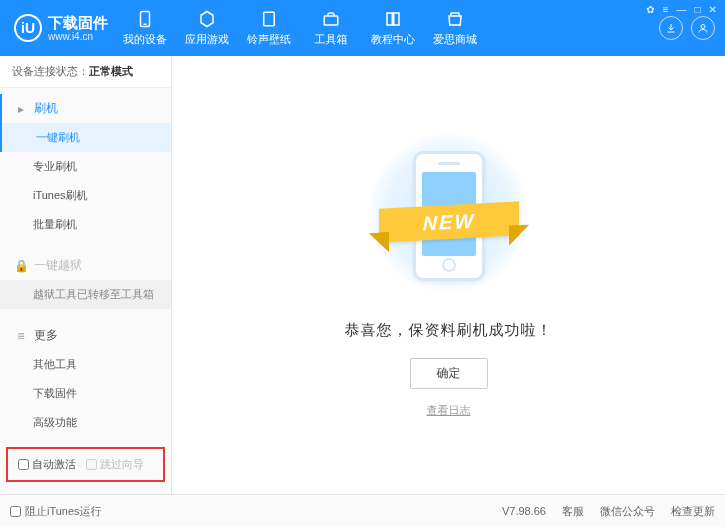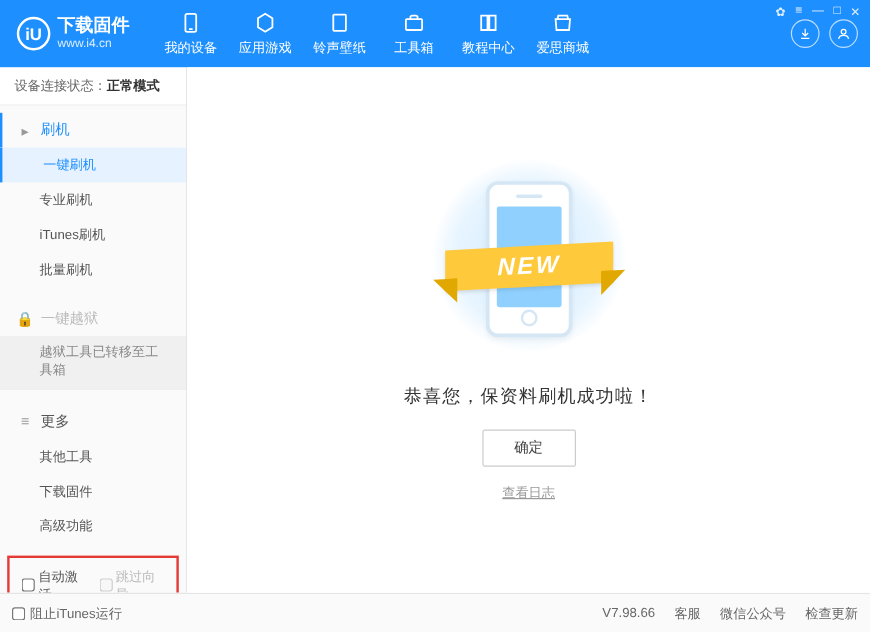--- a/index.html
+++ b/index.html
@@ -1,33 +1,33 @@
 <!DOCTYPE html>
 <html><head>
 <meta charset="utf-8">
 <style>
 * { margin:0; padding:0; box-sizing:border-box; }
 body { font-family:"Microsoft YaHei",Arial,sans-serif; font-size:12px; background:#888; display:flex; justify-content:center; align-items:center; height:100vh; }
 .window { width:725px; height:527px; background:#fff; display:flex; flex-direction:column; box-shadow:0 2px 10px rgba(0,0,0,0.3); }
 .titlebar { height:56px; background:#1e8fff; display:flex; align-items:center; padding:0 10px; color:#fff; position:relative; }
-.logo-wrap { display:flex; align-items:flex-start; gap:6px; margin-right:20px; margin-left:4px; }
+.logo-wrap { display:flex; align-items:flex-end; gap:6px; margin-right:6px; margin-left:4px; }
 .logo-circle { width:28px; height:28px; border:2px solid #fff; border-radius:50%; display:flex; align-items:center; justify-content:center; font-weight:bold; font-size:14px; }
 .logo-text { display:flex; flex-direction:column; line-height:1.1; }
 .logo-title { font-size:15px; font-weight:bold; }
 .logo-url { font-size:10px; opacity:.85; }
 .nav { display:flex; gap:0; flex:1; height:100%; }
 .nav-item { width:62px; display:flex; flex-direction:column; align-items:center; justify-content:center; gap:3px; cursor:pointer; font-size:11px; }
 .nav-item.active { background:#0a7cf0; }
 .nav-icon { width:20px; height:20px; display:flex; align-items:center; justify-content:center; }
 .right-ctrls { display:flex; gap:8px; align-items:center; }
 .circ-btn { width:24px; height:24px; border:1.5px solid rgba(255,255,255,.7); border-radius:50%; display:flex; align-items:center; justify-content:center; cursor:pointer; font-size:12px; }
 .win-ctrls { position:absolute; top:4px; right:8px; display:flex; gap:8px; font-size:10px; color:rgba(255,255,255,.85); }
 .win-ctrls span { cursor:pointer; }
 .body { flex:1; display:flex; overflow:hidden; }
-.sidebar { width:156px; border-right:1px solid #e5e5e5; display:flex; flex-direction:column; background:#fafafa; }
+.sidebar { width:172px; border-right:1px solid #e5e5e5; display:flex; flex-direction:column; background:#fafafa; }
 .conn-status { padding:8px 12px; font-size:11px; color:#666; border-bottom:1px solid #eee; background:#fff; }
 .conn-status b { color:#333; }
 .side-section { padding:6px 0; }
 .side-head { display:flex; align-items:center; gap:6px; padding:6px 14px; color:#555; font-size:12px; cursor:pointer; }
 .side-head .icn { width:14px; text-align:center; color:#999; }
 .side-head.blue { color:#1e8fff; border-left:2px solid #1e8fff; padding-left:12px; }
 .side-sub { padding:7px 14px 7px 33px; font-size:11px; color:#555; cursor:pointer; }
 .side-sub.active { background:#e6f2ff; color:#1e8fff; border-left:2px solid #1e8fff; padding-left:34px; }
 .side-sub.gray { background:#f0f0f0; color:#888; line-height:1.4; }
 .side-head.gray { color:#bbb; }

